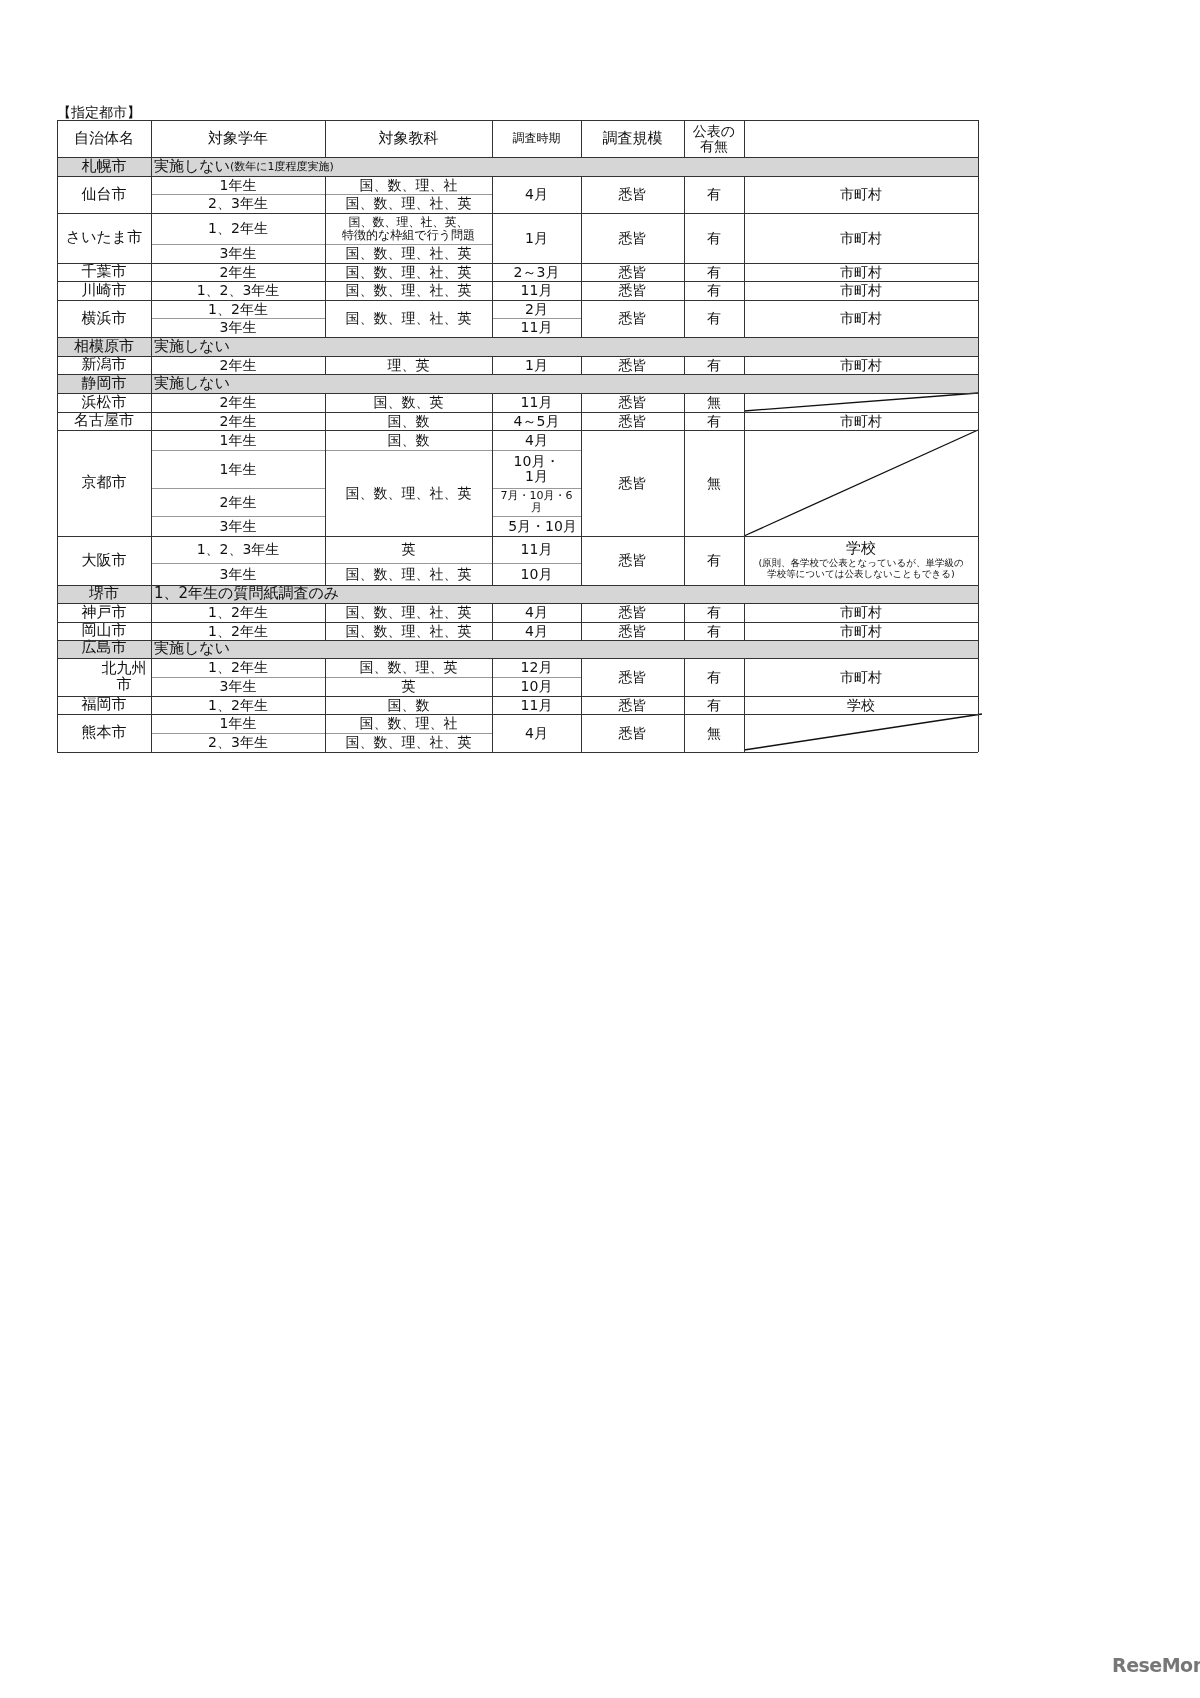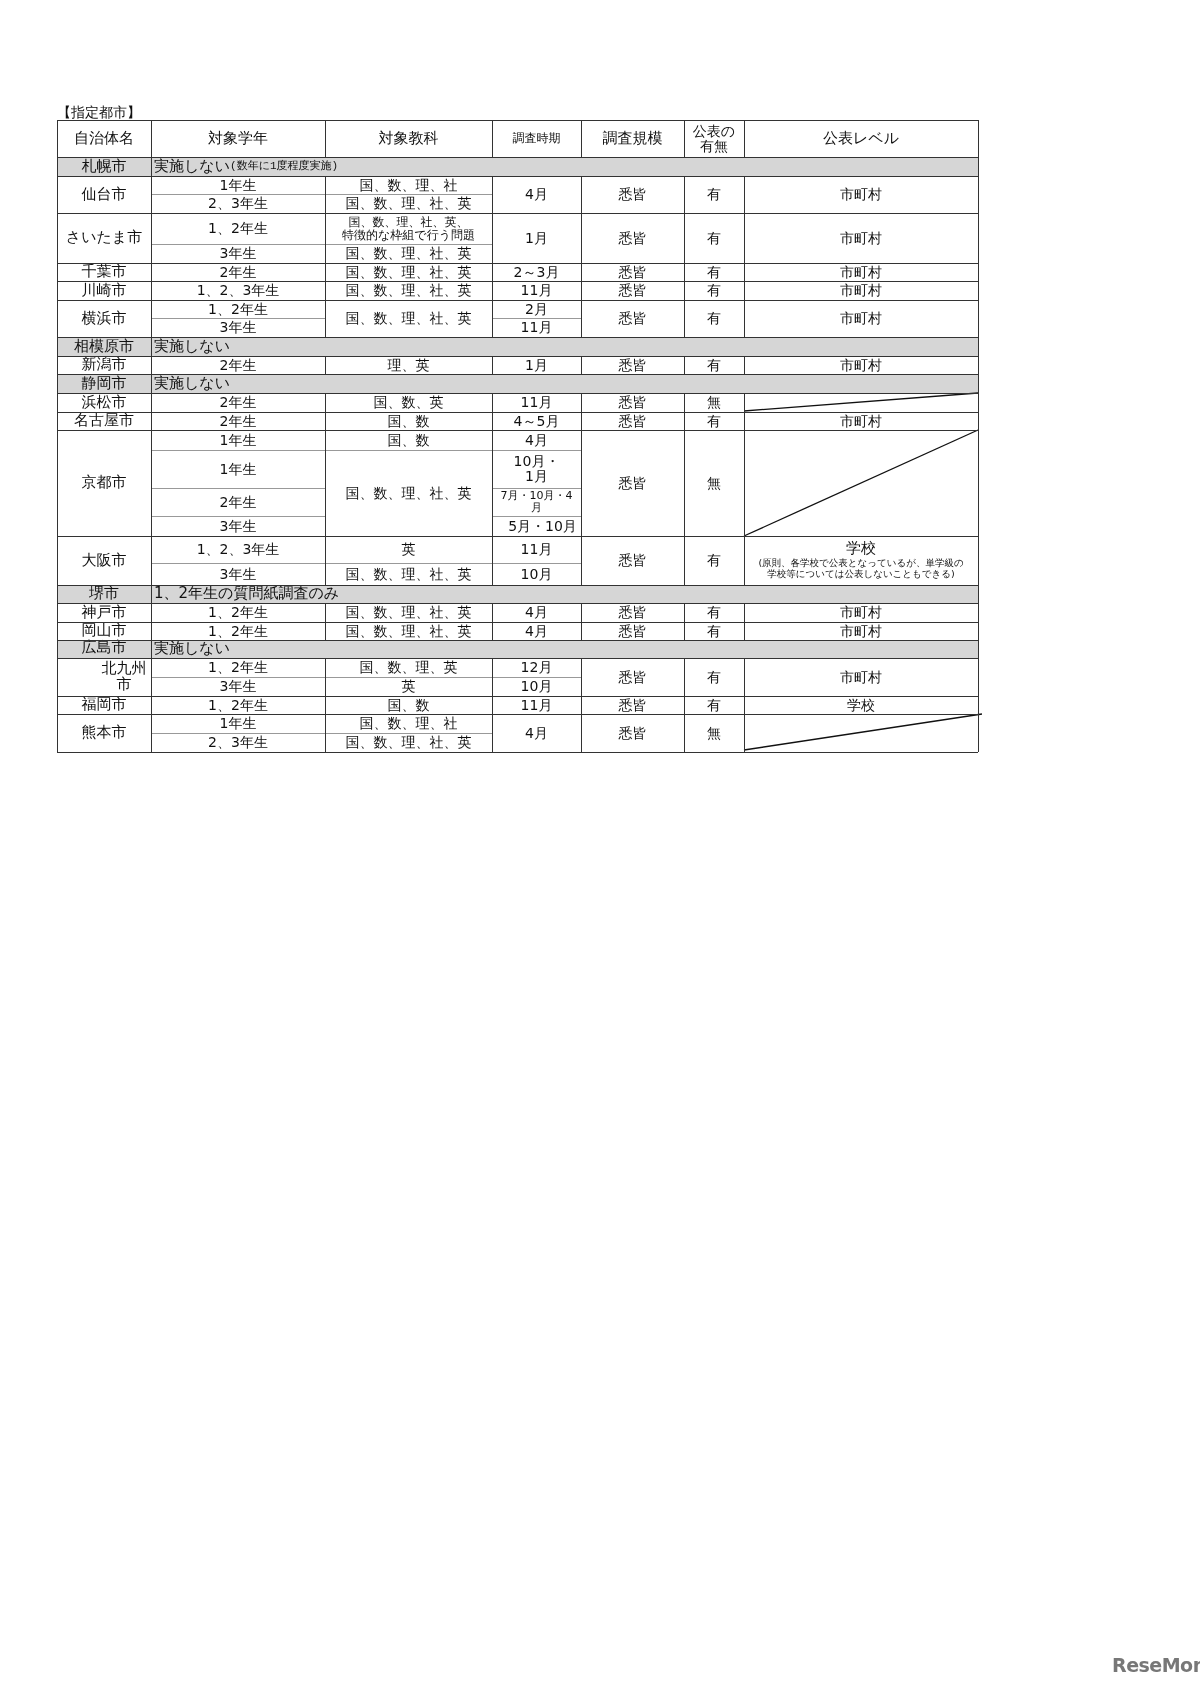--- a/index.html
+++ b/index.html
@@ -6,21 +6,21 @@
   body { width:1200px; height:1698px; position:relative; overflow:hidden;
          font-family:"DejaVu Sans","Liberation Sans",sans-serif; color:#111; }
   .caption { position:absolute; left:57px; top:104px; font-size:14px; }
   .tbl { position:absolute; left:57px; top:120px; width:921px; }
   .cell { position:absolute; display:flex; align-items:center; justify-content:center;
           box-sizing:border-box; font-size:14px; text-align:center; line-height:1.05; }
   .hline { position:absolute; height:0; border-top:1.5px solid #333; }
   .vline { position:absolute; width:0; border-left:1.5px solid #333; }
   .thin { border-top:1px solid #999 !important; }
   .gray { position:absolute; background:#d6d6d6; }
-  .small { font-size:11px;font-family:Liberation Mono, monospace; }
+  .small { font-size:11px; }
   .tiny { font-size:9.5px; line-height:1.25; }
   .left { justify-content:flex-start; padding-left:3px; }
   .logo { position:absolute; left:1112px; top:1654px; font-size:19px; font-weight:bold;
           color:#777; letter-spacing:-0.5px; }
   svg.diag { position:absolute; overflow:visible; }
 </style>
 </head>
 <body>
 
 <div class="caption">【指定都市】</div>
@@ -35,21 +35,20 @@
 
   <div class="cell" style="left:0;top:0;width:94px;height:37px;font-size:15px;">自治体名</div>
   <div class="cell" style="left:94px;top:0;width:174px;height:37px;font-size:15px;">対象学年</div>
   <div class="cell" style="left:268px;top:0;width:167px;height:37px;font-size:15px;">対象教科</div>
   <div class="cell" style="left:435px;top:0;width:89px;height:37px;font-size:12px;">調査時期</div>
   <div class="cell" style="left:524px;top:0;width:103px;height:37px;font-size:15px;">調査規模</div>
   <div class="cell" style="left:627px;top:0;width:60px;height:37px;flex-direction:column;font-size:14px;">
     <span>公表の</span>
     <span>有無</span>
   </div>
-  <div class="cell" style="left:687px;top:0;width:234px;height:37px;font-size:15px;">公表レベル</div>
 
   <div class="cell" style="left:0;top:37px;width:94px;height:19px;font-size:15px;">札幌市</div>
   <div class="cell left" style="left:94px;top:37px;width:500px;height:19px;font-size:15px;">
     <span>実施しない</span>
       <span class="small">(数年に1度程度実施)</span>
   </div>
 
   <div class="cell" style="left:0;top:56px;width:94px;height:37px;font-size:15px;">仙台市</div>
   <div class="cell" style="left:94px;top:56px;width:174px;height:18px;">1年生</div>
   <div class="cell" style="left:94px;top:74px;width:174px;height:19px;">2、3年生</div>
@@ -137,21 +136,21 @@
   <div class="cell" style="left:94px;top:368px;width:174px;height:28px;">2年生</div>
   <div class="cell" style="left:94px;top:396px;width:174px;height:20px;">3年生</div>
   <div class="cell" style="left:268px;top:310px;width:167px;height:20px;">国、数</div>
   <div class="cell" style="left:268px;top:330px;width:167px;height:86px;">国、数、理、社、英</div>
   <div class="cell" style="left:435px;top:310px;width:89px;height:20px;">4月</div>
   <div class="cell" style="left:435px;top:330px;width:89px;height:38px;flex-direction:column;">
     <span>10月・</span>
     <span>1月</span>
   </div>
   <div class="cell" style="left:435px;top:368px;width:89px;height:28px;flex-direction:column;font-size:11px;">
-    <span>7月・10月・4</span>
+    <span>7月・10月・6</span>
     <span>月</span>
   </div>
   <div class="cell" style="left:435px;top:396px;width:89px;height:20px;padding-left:12px;">5月・10月</div>
   <div class="cell" style="left:524px;top:310px;width:103px;height:106px;">悉皆</div>
   <div class="cell" style="left:627px;top:310px;width:60px;height:106px;">無</div>
   <svg class="diag" style="left:687px;top:310px;" width="234" height="106">
       <line x1="0" y1="106" x2="234" y2="0" stroke="#111" stroke-width="1.3"></line>
     </svg>
 
   <div class="cell" style="left:0;top:416px;width:94px;height:49px;font-size:15px;">大阪市</div>

